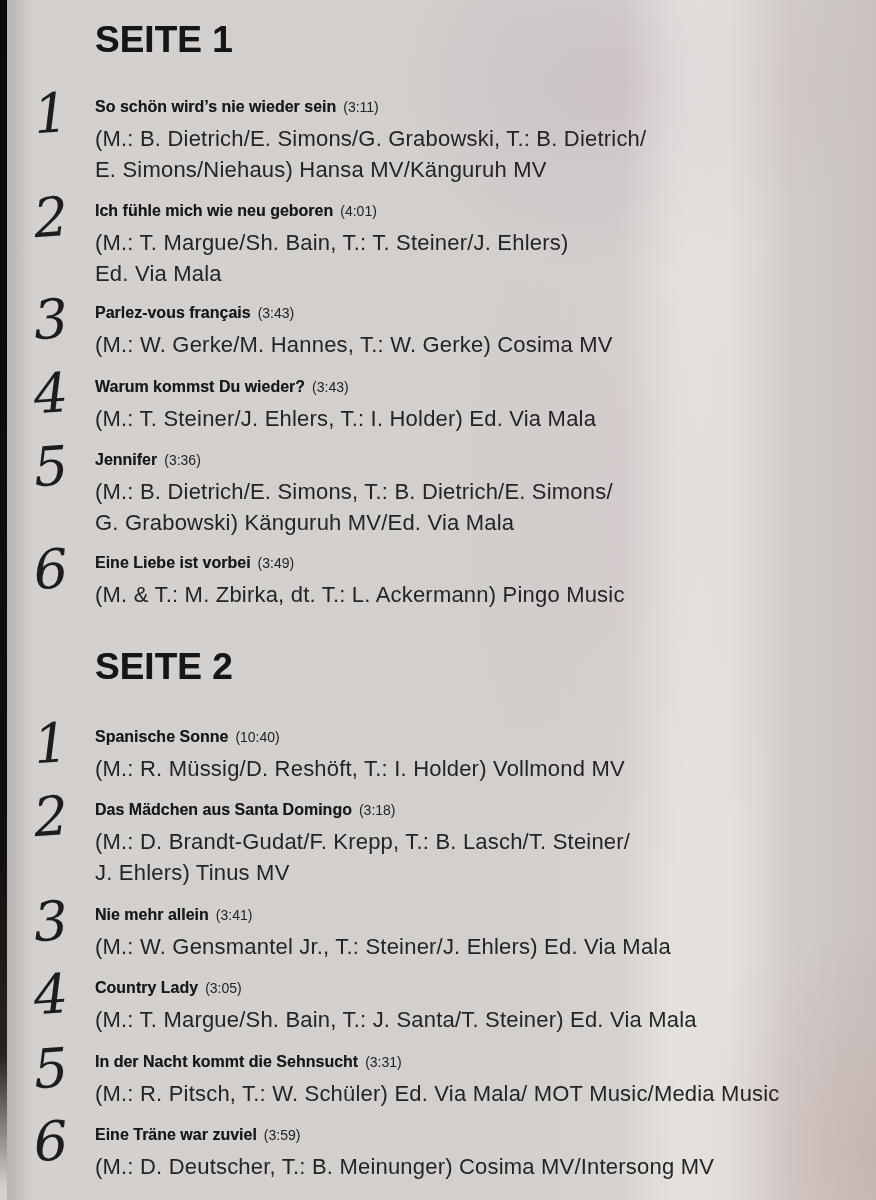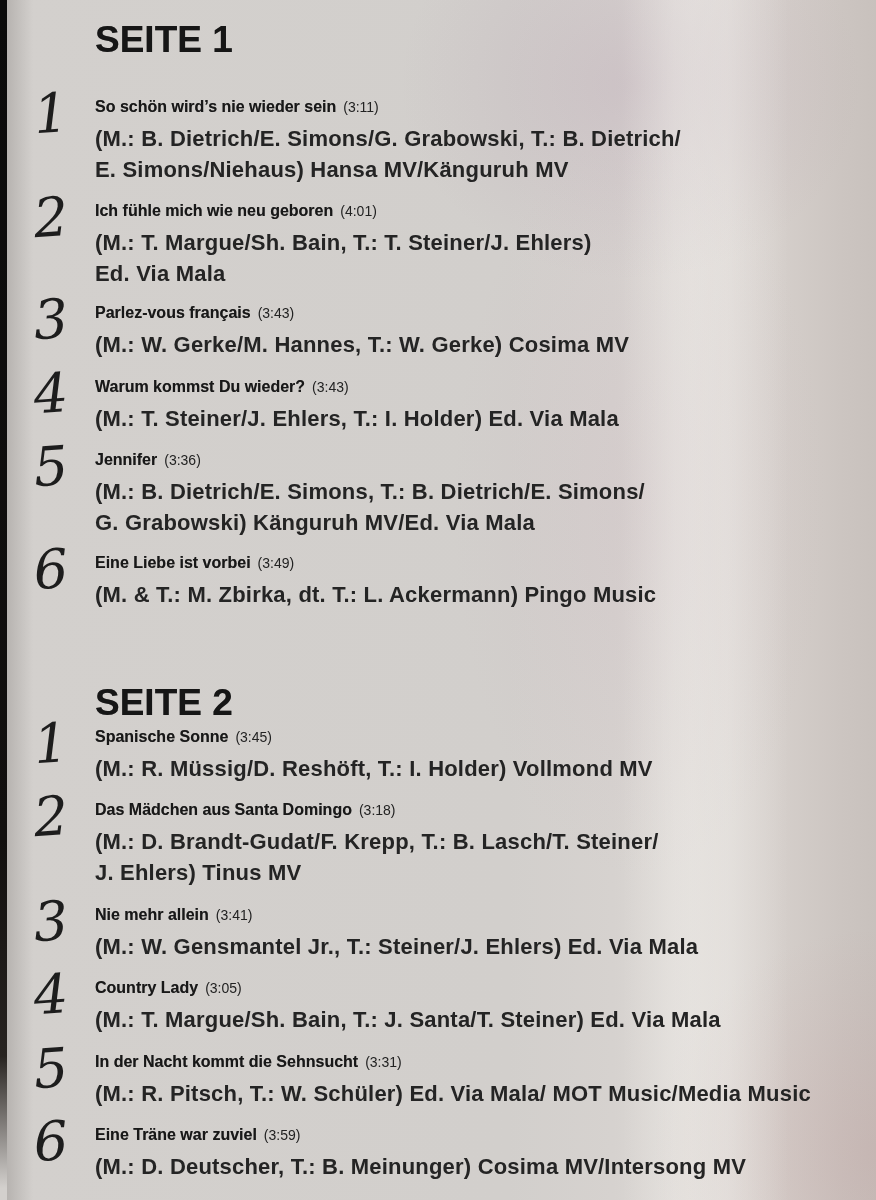--- a/index.html
+++ b/index.html
@@ -48,21 +48,21 @@
     font-family: "DejaVu Serif", serif; font-style: italic; font-weight: 400;
     font-size: 54px; line-height: 1; text-align: center;
     color: #1d1d1d; transform: rotate(-4deg);
   }
   .tbody { margin-left: 95px; margin-right: 18px; line-height: 31px; }
   .ttitle { font-size: 16px; font-weight: 700; color: #181818;
             text-shadow: 0 0 0.5px rgba(24,24,24,0.5); }
   .ttime  { font-size: 14px; font-weight: 400; color: #222; margin-left: 7px;
             text-shadow: none; }
   .tcredits {
-    font-size: 22px; font-weight: 700; color: #242424;
+    font-size: 22px; font-weight: 400; color: #242424;
     letter-spacing: 0.2px; white-space: pre-line;
   }
 </style>
 </head>
 <body>
 
 <div class="cover">
   <div class="sheen"></div>
 
   <div class="heading" style="top:21px">SEITE 1</div>
@@ -111,26 +111,26 @@
   </div>
 
   <div class="track" style="top:547px">
     <div class="tnum">6</div>
     <div class="tbody">
       <div><span class="ttitle">Eine Liebe ist vorbei</span><span class="ttime">(3:49)</span></div>
       <div class="tcredits">(M. &amp; T.: M. Zbirka, dt. T.: L. Ackermann) Pingo Music</div>
     </div>
   </div>
 
-  <div class="heading" style="top:684px">SEITE 2</div>
+  <div class="heading" style="top:648px">SEITE 2</div>
 
   <div class="track" style="top:721px">
     <div class="tnum">1</div>
     <div class="tbody">
-      <div><span class="ttitle">Spanische Sonne</span><span class="ttime">(3:45)</span></div>
+      <div><span class="ttitle">Spanische Sonne</span><span class="ttime">(10:40)</span></div>
       <div class="tcredits">(M.: R. Müssig/D. Reshöft, T.: I. Holder) Vollmond MV</div>
     </div>
   </div>
 
   <div class="track" style="top:794px">
     <div class="tnum">2</div>
     <div class="tbody">
       <div><span class="ttitle">Das Mädchen aus Santa Domingo</span><span class="ttime">(3:18)</span></div>
       <div class="tcredits">(M.: D. Brandt-Gudat/F. Krepp, T.: B. Lasch/T. Steiner/
 J. Ehlers) Tinus MV</div>

